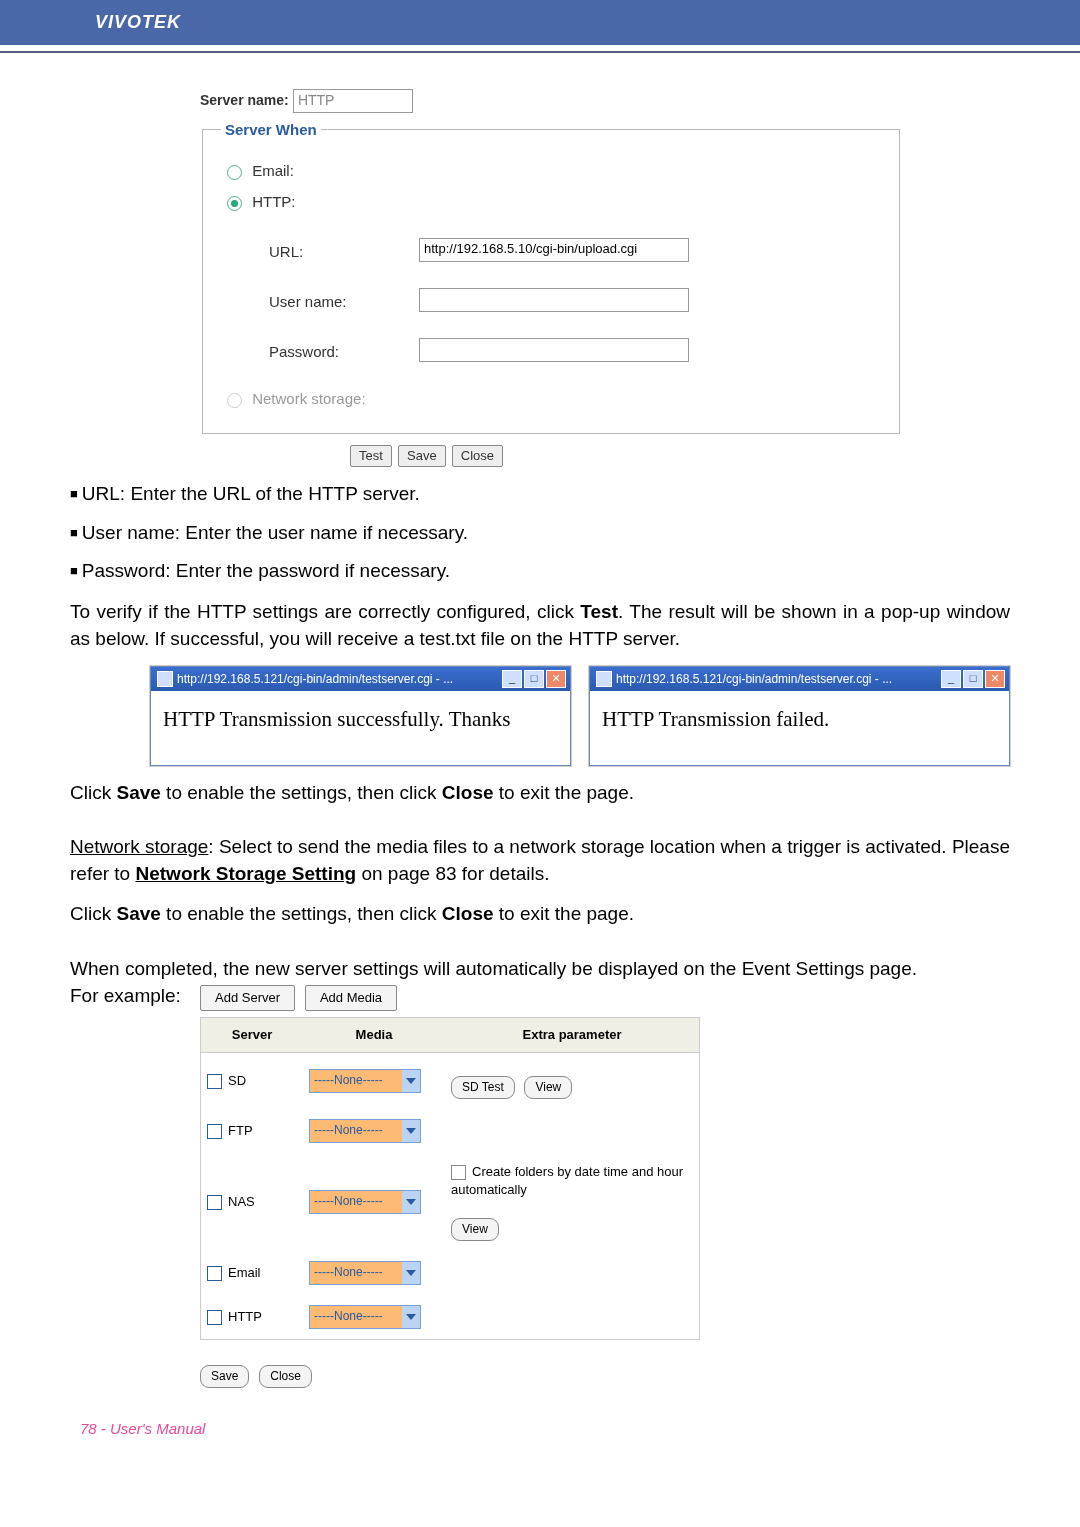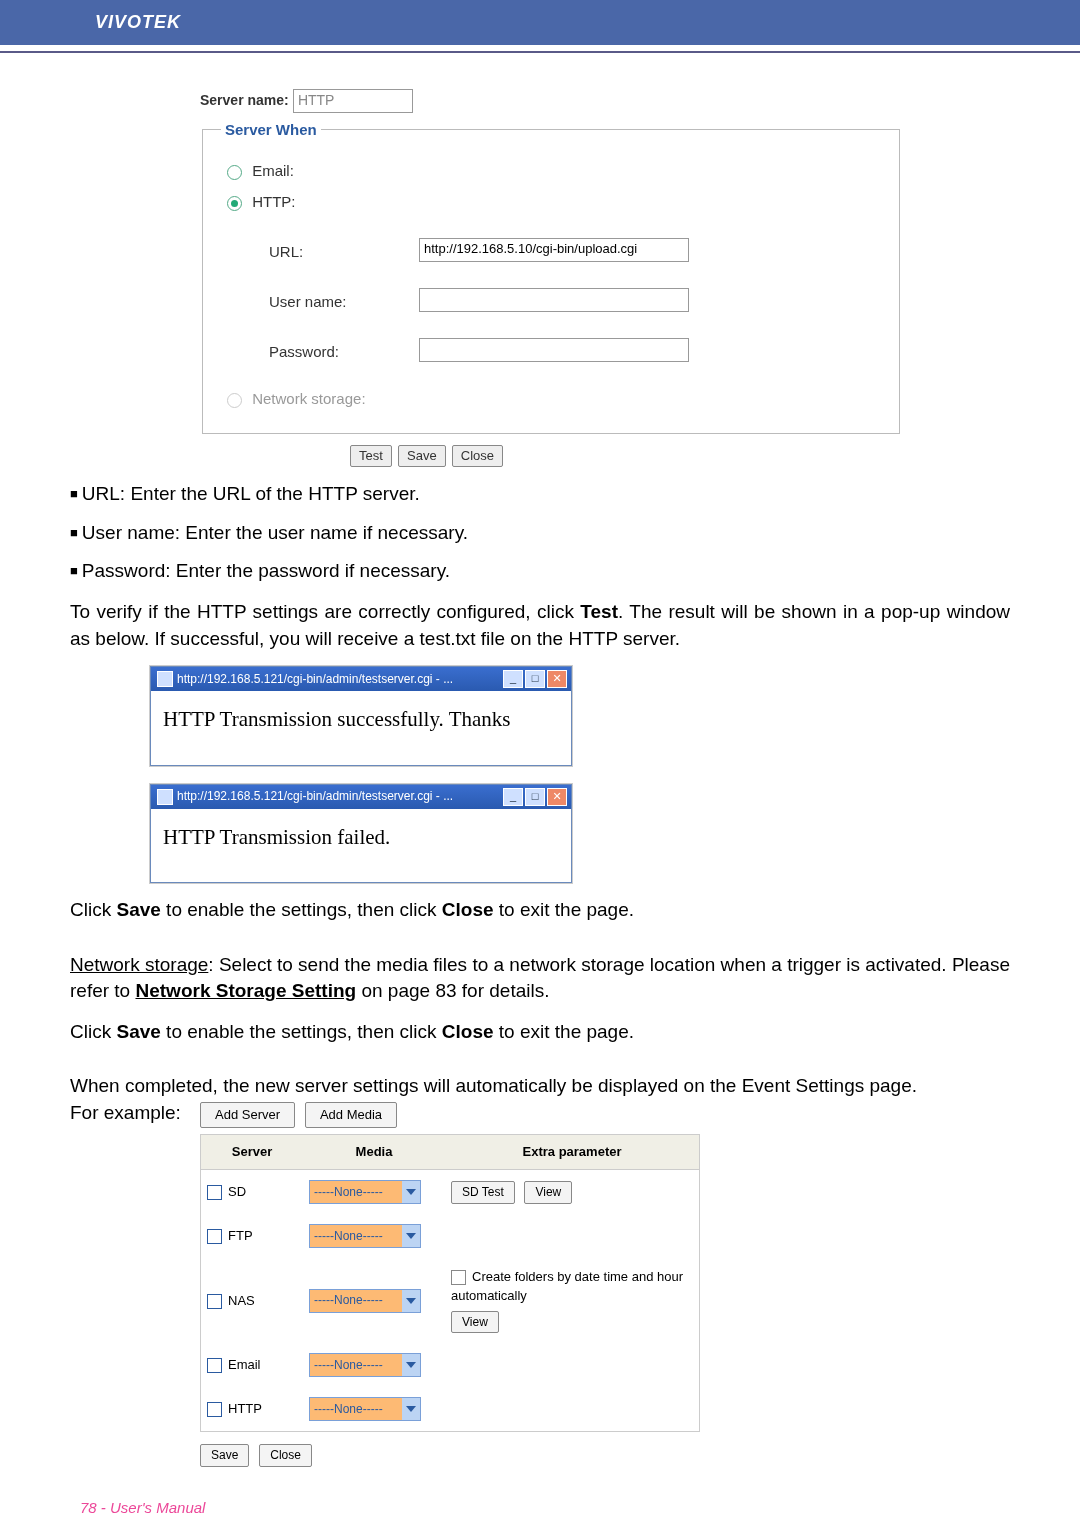--- a/index.html
+++ b/index.html
@@ -59,21 +59,21 @@
   }
   .btnrow { margin: 10px 0 0 150px; }
   .btn {
     display:inline-block; border:1px solid #888; background:#eee;
     padding: 1px 8px; font-size: 13px; border-radius:2px; margin-right:2px;
   }
   .bullets { margin: 14px 0; }
   .bullets .bi { margin: 12px 0; }
   .sq { font-size: 13px; vertical-align: 2px; margin-right:4px;}
   
-  .popups { display:flex; gap:18px; margin: 2px 0 4px 80px; flex-direction: column; }
+  .popups { display:flex; gap:18px; margin: 2px 0 4px 80px; }
   .popup {
     width: 420px; border:1px solid #6a8abc; font-size:14px;
     box-shadow: 0 0 0 1px #ccc;
   }
   .popup .tbar {
     background: linear-gradient(#3a6ecf,#2a5ab0);
     color:#fff; display:flex; align-items:center; padding: 2px 4px 2px 6px;
     font-size: 12px; height:20px;
   }
   .popup .tbar .ticon { width:14px; height:14px; background:#cfe0ff; border:1px solid #fff; margin-right:4px;}
@@ -101,21 +101,21 @@
   .cb.sm { border-color:#888;}
   .dd {
     display:inline-flex; align-items:center; border:1px solid #7aa0d8;
     height:22px; width:110px; background:#fdba74;
   }
   .dd .ddtxt { flex:1; padding:0 4px; color:#2a5aa0; font-size:12px;}
   .dd .ddarr { width:18px; height:100%; background:#bcd4f3; display:flex; align-items:center; justify-content:center;}
   .dd .ddarr svg{ display:block;}
   .smbtn {
     display:inline-block; border:1px solid #888; background:#f4f4f4;
-    padding:2px 10px; font-size:12px; border-radius:2px; margin-right:6px;
+    padding:2px 10px; font-size:12px; border-radius:9px; margin-right:6px;margin-top:13px;
   }
   .footer {
     color:#ec4899; font-style:italic; font-size:15px;
     margin: 30px 0 0 10px;
   }
 </style>
 </head>
 <body>
 
 <div class="header-band">

